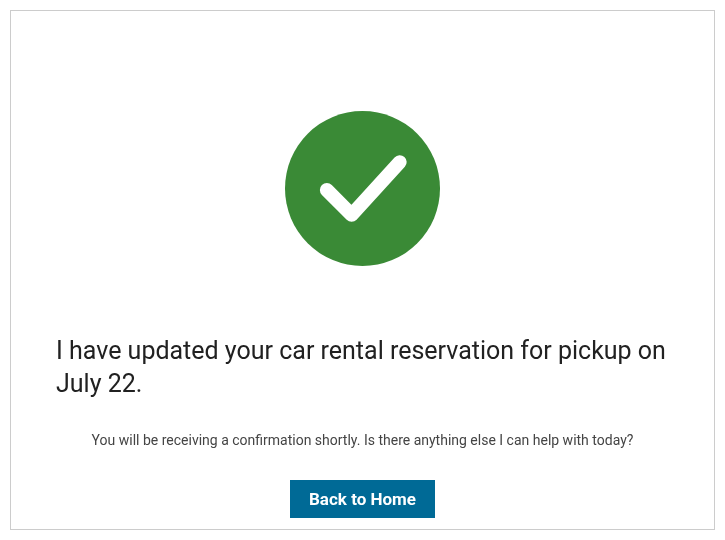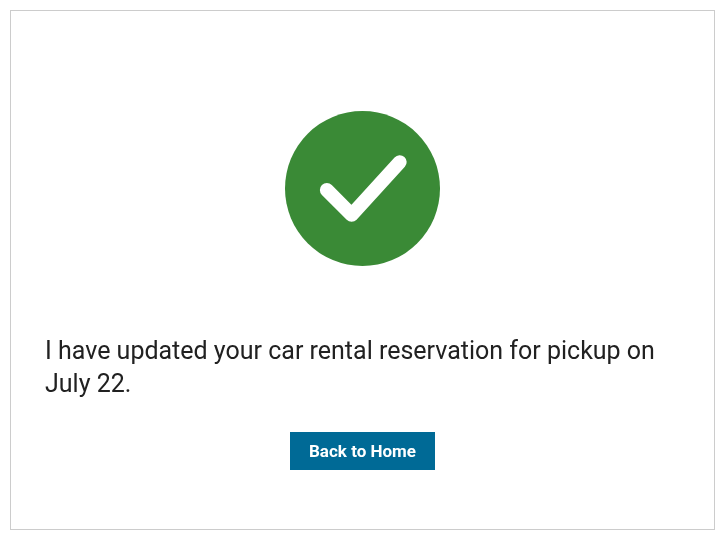--- a/index.html
+++ b/index.html
@@ -16,21 +16,21 @@
     }
     .container {
       width: 705px;
       height: 520px;
       margin: 10px;
       border: 1px solid #ccc;
       background: #fff;
       display: flex;
       flex-direction: column;
       align-items: center;
-      padding: 0 34px;
+      padding: 0 45px;
     }
     .icon-wrap {
       margin-top: 100px;
       margin-bottom: 65px;
     }
     .checkmark-icon {
       width: 155px;
       height: 155px;
     }
     .heading {
@@ -63,14 +63,15 @@
 <body>
 
 <div class="container">
   <div class="icon-wrap">
     <svg class="checkmark-icon" viewBox="0 0 100 100">
       <circle cx="50" cy="50" r="50" fill="#3a8a36"></circle>
       <path d="M27 51 L43 67 L74 33" stroke="#ffffff" stroke-width="9" fill="none" stroke-linecap="round" stroke-linejoin="round"></path>
     </svg>
   </div>
   <h1 class="heading">I have updated your car rental reservation for pickup on July 22.</h1>
+  <p class="subtext">You will be receiving a confirmation shortly. Is there anything else I can help with today?</p>
   <button class="home-button">Back to Home</button>
 </div>
 
 </body></html>

